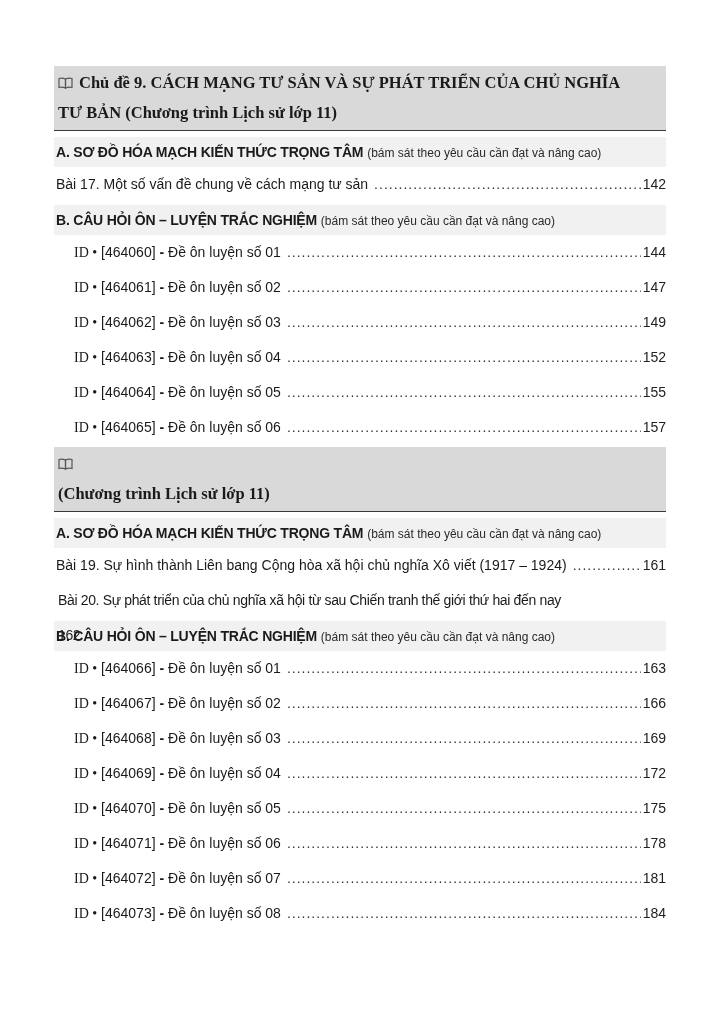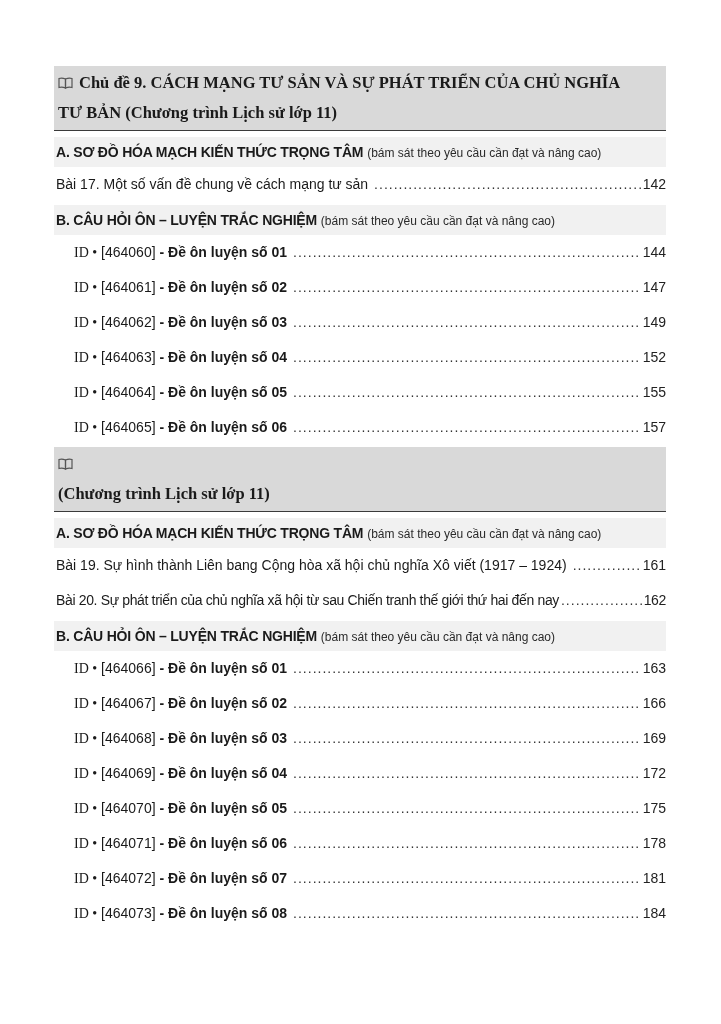--- a/index.html
+++ b/index.html
@@ -48,21 +48,21 @@
       flex: 1; overflow: hidden; margin: 0 2px 0 6px;
       color: #333; letter-spacing: 1px; font-weight: normal;
     }
     .row .dots::before {
       content: "....................................................................................................................................................................................";
     }
     .row .page-num { font-weight: normal; color: #222; }
     .row.exam .id-prefix { font-weight: normal; font-family: Liberation Serif, serif; }
     .row.exam .id-num { font-weight: normal; }
     .row.exam .sep { font-weight: bold; }
-    .row.exam .label { font-weight: bold; }
+    .row.exam .label { font-weight: normal; }
 
     .gap-sm { height: 3px; }
   </style>
 </head>
 <body>
 
 <div class="page">
 
   <div class="chapter">
     <div>
@@ -140,21 +140,21 @@
   <div class="section">
     <span class="sec-title">A. SƠ ĐỒ HÓA MẠCH KIẾN THỨC TRỌNG TÂM</span>
     <span class="sec-note">(bám sát theo yêu cầu cần đạt và nâng cao)</span>
   </div>
 
   <div class="row lesson">
     <span class="title">Bài 19. Sự hình thành Liên bang Cộng hòa xã hội chủ nghĩa Xô viết (1917 – 1924)</span>
     <span class="dots"></span>
     <span class="page-num">161</span>
   </div>
-  <div class="row lesson" style="letter-spacing:-0.35px;">
+  <div class="row lesson" style="letter-spacing:-0.35px;flex-direction:column;">
     <span class="title">Bài 20. Sự phát triển của chủ nghĩa xã hội từ sau Chiến tranh thế giới thứ hai đến nay</span>
     <span class="dots" style="margin-left:2px;"></span>
     <span class="page-num">162</span>
   </div>
 
   <div class="section">
     <span class="sec-title">B. CÂU HỎI ÔN – LUYỆN TRẮC NGHIỆM</span>
     <span class="sec-note">(bám sát theo yêu cầu cần đạt và nâng cao)</span>
   </div>
 

